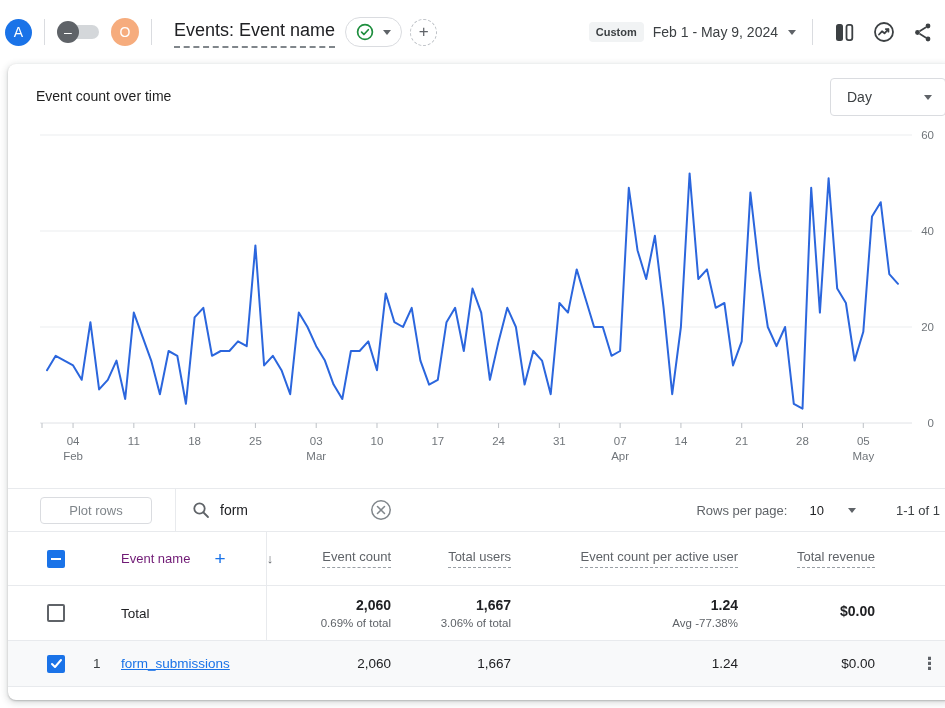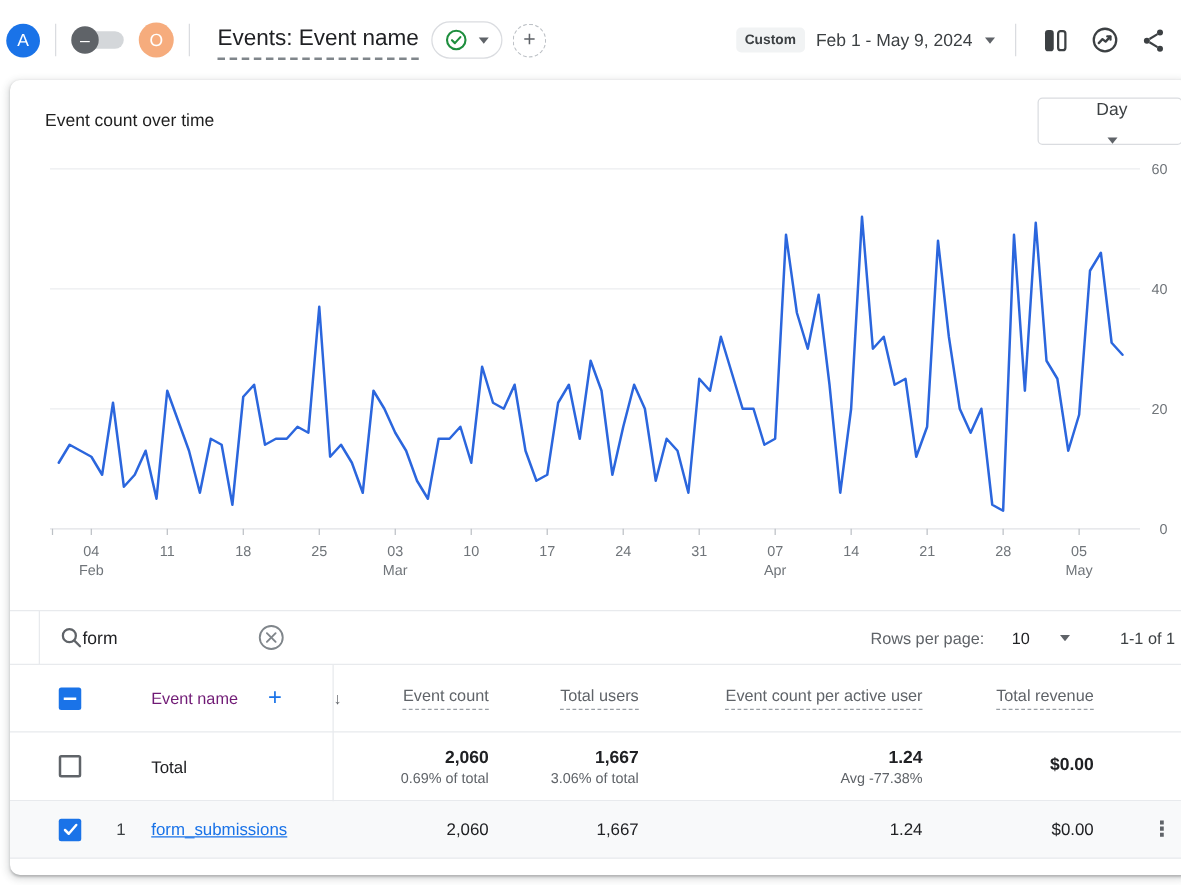--- a/index.html
+++ b/index.html
@@ -33,30 +33,30 @@
   
   .card { position:relative; margin:0 8px; width:944px; height:636px; background:#fff;
     border-radius:8px; box-shadow:0 1px 2px rgba(60,64,67,.3), 0 2px 6px 2px rgba(60,64,67,.15);
     overflow:hidden; }
 
   
   .chart-sec { position:relative; height:424px; }
   .chart-title { position:absolute; left:28px; top:24px; font-size:14px; color:#1f1f1f; }
   .interval-select { position:absolute; right:6px; top:14px; width:116px; height:38px;
     border:1px solid #dadce0; border-radius:4px; display:flex; align-items:center;
-    justify-content:space-between; padding:0 13px 0 16px; font-size:14px; color:#3c4043; cursor:pointer;flex-direction:column; }
+    justify-content:space-between; padding:0 13px 0 16px; font-size:14px; color:#3c4043; cursor:pointer; }
   .chart-svg { position:absolute; left:0; top:60px; }
 
   
   .filter-bar { height:44px; border-top:1px solid #e8eaed; border-bottom:1px solid #e8eaed;
     display:flex; align-items:center; position:relative; }
   .plot-rows-btn { margin-left:32px; width:112px; height:27px; border:1px solid #dadce0; border-radius:4px;
     background:#fff; color:#80868b; font-size:13px; display:flex; align-items:center; justify-content:center; }
   .fb-sep { width:1px; height:44px; background:#e8eaed; margin-left:23px; }
-  .search-wrap { display:flex; align-items:center; margin-left:16px; gap:0; }
+  .search-wrap { display:flex; align-items:center; margin-left:16px; gap:10px; }
   .search-input { border:none; outline:none; font-size:14px; color:#202124; width:140px; background:transparent;
     font-family:"Liberation Sans","DejaVu Sans",sans-serif; }
   .fb-right { position:absolute; right:12px; display:flex; align-items:center; }
   .rpp-label { font-size:13px; color:#5f6368; margin-right:22px; }
   .rpp-value { font-size:13px; color:#202124; margin-right:24px; }
   .fb-right .caret-down { margin-right:40px; }
   .pagination { font-size:13px; color:#3c4043; }
 
   
   .table-wrap { position:relative; }
@@ -185,20 +185,21 @@
         <line x1="794.5079999999999" y1="299" x2="794.5079999999999" y2="304" stroke="#bdc1c6"></line>
         <text x="794.5079999999999" y="321" text-anchor="middle" font-size="11.5" fill="#70757a">28</text>
         <line x1="855.2959999999999" y1="299" x2="855.2959999999999" y2="304" stroke="#bdc1c6"></line>
         <text x="855.2959999999999" y="321" text-anchor="middle" font-size="11.5" fill="#70757a">05</text>
         <text x="855.2959999999999" y="336" text-anchor="middle" font-size="11.5" fill="#70757a">May</text>
         <polyline points="39.0,246.2 47.7,231.8 56.4,236.6 65.1,241.4 73.7,255.8 82.4,198.2 91.1,265.4 99.8,255.8 108.5,236.6 117.2,275.0 125.8,188.6 134.5,212.6 143.2,236.6 151.9,270.2 160.6,227.0 169.3,231.8 177.9,279.8 186.6,193.4 195.3,183.8 204.0,231.8 212.7,227.0 221.4,227.0 230.0,217.4 238.7,222.2 247.4,121.4 256.1,241.4 264.8,231.8 273.5,246.2 282.2,270.2 290.8,188.6 299.5,203.0 308.2,222.2 316.9,236.6 325.6,260.6 334.3,275.0 342.9,227.0 351.6,227.0 360.3,217.4 369.0,246.2 377.7,169.4 386.4,198.2 395.0,203.0 403.7,183.8 412.4,236.6 421.1,260.6 429.8,255.8 438.5,198.2 447.1,183.8 455.8,227.0 464.5,164.6 473.2,188.6 481.9,255.8 490.6,217.4 499.3,183.8 507.9,203.0 516.6,260.6 525.3,227.0 534.0,236.6 542.7,270.2 551.4,179.0 560.0,188.6 568.7,145.4 577.4,174.2 586.1,203.0 594.8,203.0 603.5,231.8 612.1,227.0 620.8,63.8 629.5,126.2 638.2,155.0 646.9,111.8 655.6,183.8 664.2,270.2 672.9,203.0 681.6,49.4 690.3,155.0 699.0,145.4 707.7,183.8 716.4,179.0 725.0,241.4 733.7,217.4 742.4,68.6 751.1,145.4 759.8,203.0 768.5,222.2 777.1,203.0 785.8,279.8 794.5,284.6 803.2,63.8 811.9,188.6 820.6,54.2 829.2,164.6 837.9,179.0 846.6,236.6 855.3,207.8 864.0,92.6 872.7,78.2 881.3,150.2 890.0,159.8" fill="none" stroke="#2b66dd" stroke-width="2" stroke-linejoin="round" stroke-linecap="round"></polyline>
       </svg>
   </div>
 
   <div class="filter-bar">
+    <button class="plot-rows-btn">Plot rows</button>
     <div class="fb-sep"></div>
     <div class="search-wrap">
       <svg width="18" height="18" viewBox="0 0 18 18">
         <circle cx="7.5" cy="7.5" r="5.2" fill="none" stroke="#5f6368" stroke-width="1.8"></circle>
         <line x1="11.5" y1="11.5" x2="16" y2="16" stroke="#5f6368" stroke-width="1.8" stroke-linecap="round"></line>
       </svg>
       <input class="search-input" type="text" value="form" style="">
       <svg width="22" height="22" viewBox="0 0 22 22" style="cursor:pointer;">
         <circle cx="11" cy="11" r="9.2" fill="none" stroke="#80868b" stroke-width="1.5"></circle>
         <line x1="7.5" y1="7.5" x2="14.5" y2="14.5" stroke="#80868b" stroke-width="1.5" stroke-linecap="round"></line>

